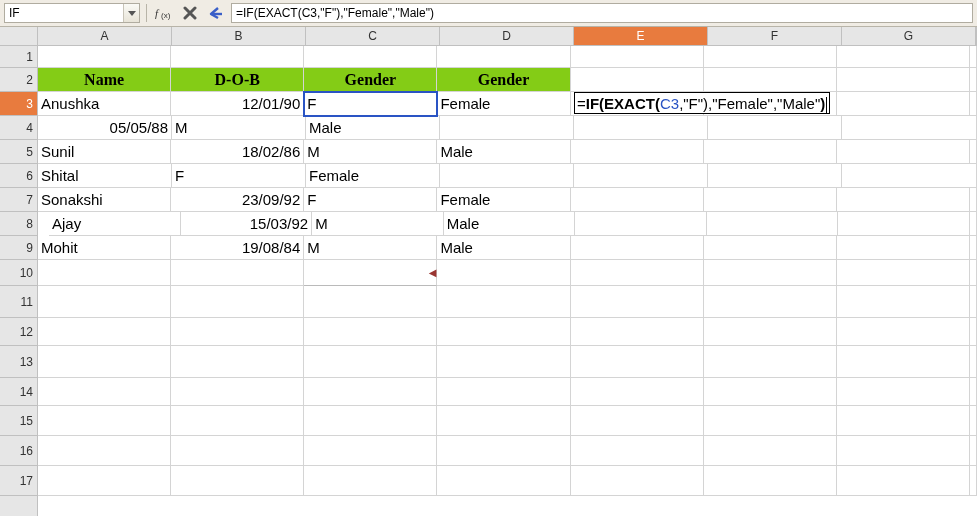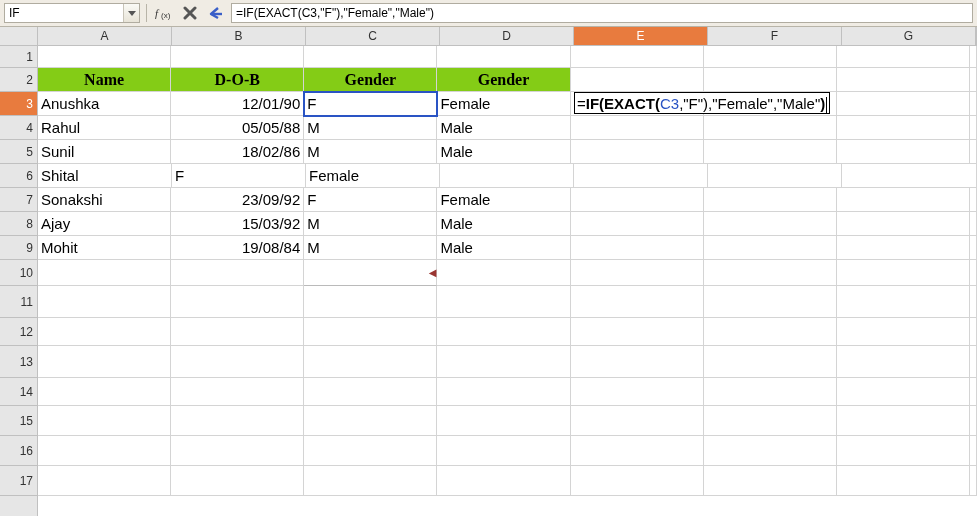--- a/index.html
+++ b/index.html
@@ -288,21 +288,20 @@
         <div class="cell col-B right">12/01/90</div>
         <div class="cell col-C left active-ref">F</div>
         <div class="cell col-D left">Female</div>
         <div class="cell col-E"></div>
         <div class="cell col-F"></div>
         <div class="cell col-G"></div>
         <div class="cell col-rest"></div>
         <div class="edit-cell"><span>=</span><span class="kw">IF(EXACT(</span><span class="ref">C3</span><span>,"F"),"Female","Male"</span><span class="kw">)</span><span class="caret"></span></div>
       </div>
       <div class="row" style="height: 24px;">
-        <div class="cell col-A left">Rahul</div>
         <div class="cell col-B right">05/05/88</div>
         <div class="cell col-C left">M</div>
         <div class="cell col-D left">Male</div>
         <div class="cell col-E"></div>
         <div class="cell col-F"></div>
         <div class="cell col-G"></div>
         <div class="cell col-rest"></div>
       </div>
       <div class="row" style="height: 24px;">
         <div class="cell col-A left">Sunil</div>
@@ -326,21 +325,21 @@
       <div class="row" style="height: 24px;">
         <div class="cell col-A left">Sonakshi</div>
         <div class="cell col-B right">23/09/92</div>
         <div class="cell col-C left">F</div>
         <div class="cell col-D left">Female</div>
         <div class="cell col-E"></div>
         <div class="cell col-F"></div>
         <div class="cell col-G"></div>
         <div class="cell col-rest"></div>
       </div>
-      <div class="row" style="height: 24px;">
+      <div class="row" style="height: 24px; margin-left: 11px;">
         <div class="cell col-A left">Ajay</div>
         <div class="cell col-B right">15/03/92</div>
         <div class="cell col-C left">M</div>
         <div class="cell col-D left">Male</div>
         <div class="cell col-E"></div>
         <div class="cell col-F"></div>
         <div class="cell col-G"></div>
         <div class="cell col-rest"></div>
       </div>
       <div class="row" style="height: 24px;">

